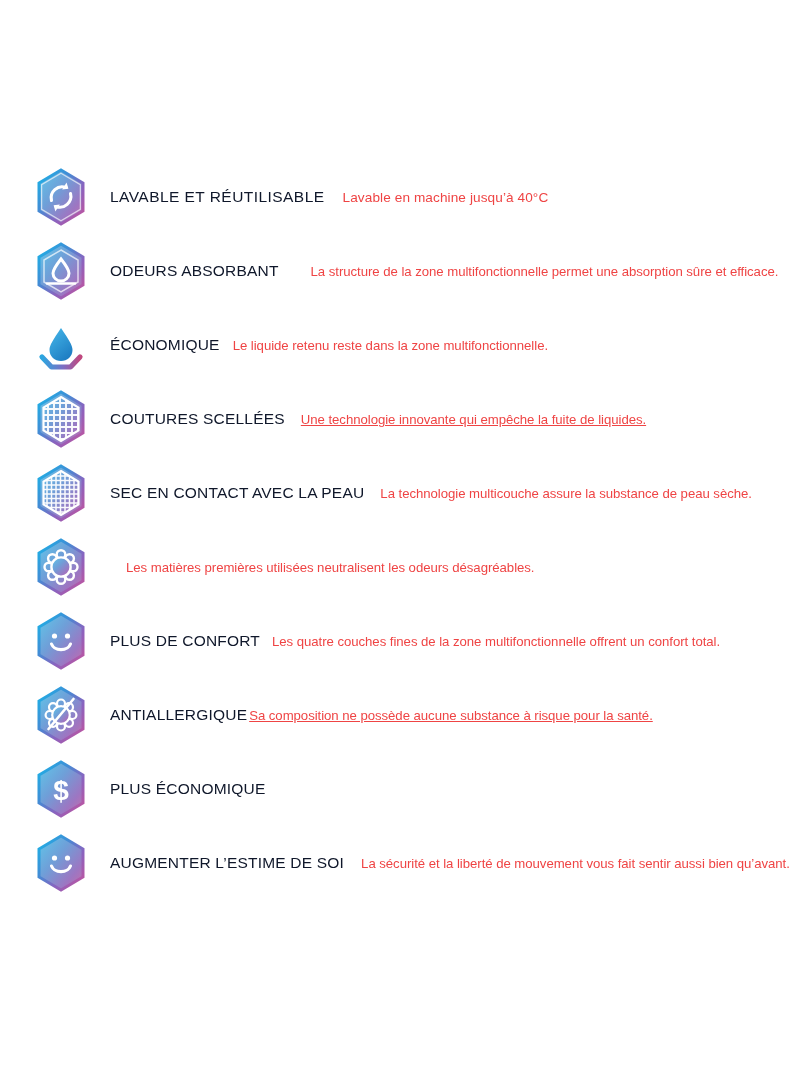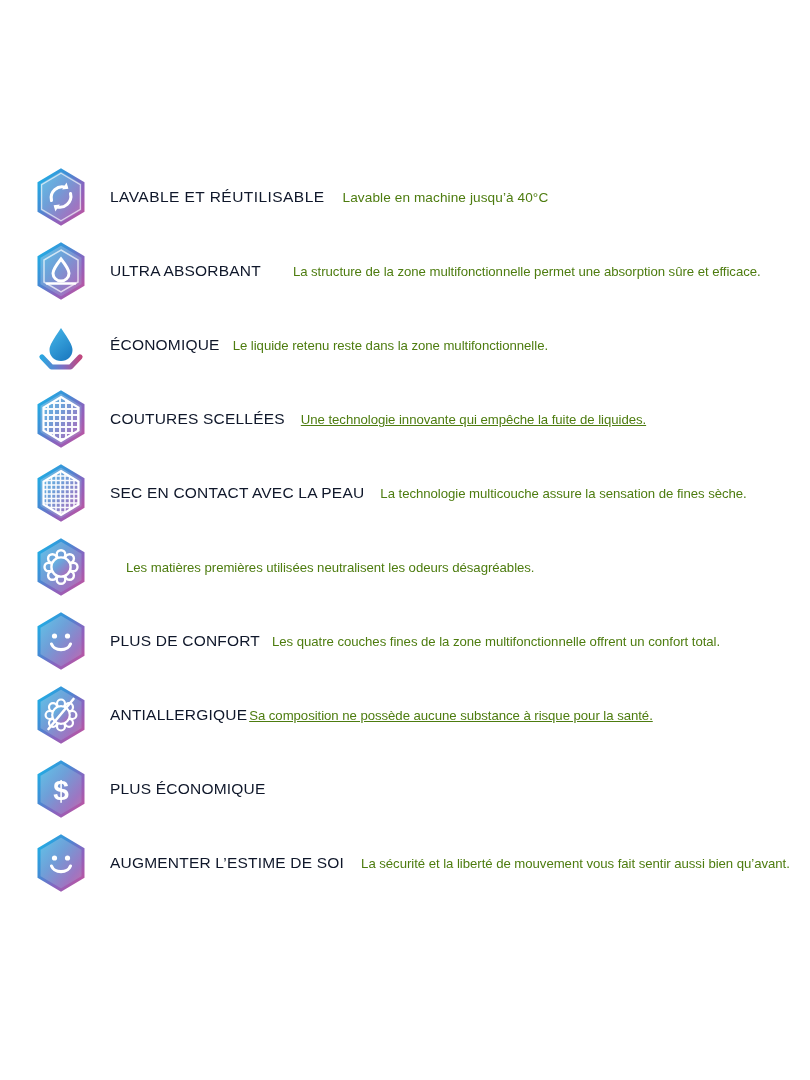--- a/index.html
+++ b/index.html
@@ -63,21 +63,21 @@
   .feature-title {
     font-size: 15.5px;
     font-weight: 400;
     letter-spacing: 0.2px;
     color: #0f172a;
   }
 
   .feature-desc {
     font-size: 13.2px;
     font-weight: 400;
-    color: #4d7c0f;
+    color: #ef4444;
     margin-left: 17px;
     letter-spacing: -0.05px;
   }
 
   
   .feature-row.row-1 .feature-title { letter-spacing: 0.45px; font-size: 15.5px; }
   .feature-row.row-1 .feature-desc  { letter-spacing: 0.1px; font-size: 13.6px; margin-left: 18px; }
 
   .feature-row.row-2 .feature-desc { margin-left: 32px; }
   .feature-row.row-3 .feature-desc { margin-left: 13px; }
@@ -144,21 +144,21 @@
     <div class="feature-row row-2">
       <span class="icon-wrap">
         <svg viewBox="0 0 56 60">
           <path d="M28 3 L50 16 L50 44 L28 57 L6 44 L6 16 Z" fill="url(#hexGradFill)" stroke="url(#hexGrad)" stroke-width="3"></path>
           <path d="M28 9 L45 19 L45 41 L28 51 L11 41 L11 19 Z" fill="none" stroke="#ffffff" stroke-width="1.5" opacity="0.7"></path>
           <path d="M28 18 C33.5 25 36 28.5 36 32.2 C36 36.6 32.3 40 28 40 C23.7 40 20 36.6 20 32.2 C20 28.5 22.5 25 28 18 Z" fill="none" stroke="#ffffff" stroke-width="3"></path>
           <path d="M14 42.5 L42 42.5" stroke="#ffffff" stroke-width="2.6" stroke-linecap="round"></path>
         </svg>
       </span>
       <span class="row-text">
-        <span class="feature-title">ULTRA ABSORBANT</span>
+        <span class="feature-title">ODEURS ABSORBANT</span>
         <span class="feature-desc">La structure de la zone multifonctionnelle permet une absorption sûre et efficace.</span>
       </span>
     </div>
 
     <div class="feature-row row-3">
       <span class="icon-wrap">
         <svg viewBox="0 0 56 60">
           <path d="M28 13 C36 25 39.5 30 39.5 35 C39.5 41.4 34.3 46 28 46 C21.7 46 16.5 41.4 16.5 35 C16.5 30 20 25 28 13 Z" fill="url(#dropGrad)"></path>
           <path d="M9 42 L18.5 52 L37.5 52 L47 42" fill="none" stroke="url(#baseGrad)" stroke-width="5.2" stroke-linecap="round" stroke-linejoin="round"></path>
         </svg>
@@ -198,21 +198,21 @@
             </clipPath>
           <g clip-path="url(#clip5)" stroke="#ffffff" stroke-width="1.5" opacity="0.95">
             <path d="M14 8 L14 52 M18.5 8 L18.5 52 M23 8 L23 52 M27.5 8 L27.5 52 M32 8 L32 52 M36.5 8 L36.5 52 M41 8 L41 52 M45.5 8 L45.5 52"></path>
             <path d="M8 13 L48 13 M8 17.5 L48 17.5 M8 22 L48 22 M8 26.5 L48 26.5 M8 31 L48 31 M8 35.5 L48 35.5 M8 40 L48 40 M8 44.5 L48 44.5 M8 49 L48 49"></path>
           </g>
           <path d="M28 8 L45.5 18.5 L45.5 41.5 L28 52 L10.5 41.5 L10.5 18.5 Z" fill="none" stroke="#ffffff" stroke-width="2.2"></path>
         </svg>
       </span>
       <span class="row-text">
         <span class="feature-title">SEC EN CONTACT AVEC LA PEAU</span>
-        <span class="feature-desc">La technologie multicouche assure la sensation de fines sèche.</span>
+        <span class="feature-desc">La technologie multicouche assure la substance de peau sèche.</span>
       </span>
     </div>
 
     <div class="feature-row row-6">
       <span class="icon-wrap">
         <svg viewBox="0 0 56 60">
           <path d="M28 3 L50 16 L50 44 L28 57 L6 44 L6 16 Z" fill="url(#hexGradFill)" stroke="url(#hexGrad)" stroke-width="3"></path>
           <g fill="none" stroke="#ffffff" stroke-width="2.4">
             <circle cx="28" cy="17.5" r="4.3"></circle>
             <circle cx="36.6" cy="21.5" r="4.3"></circle>

